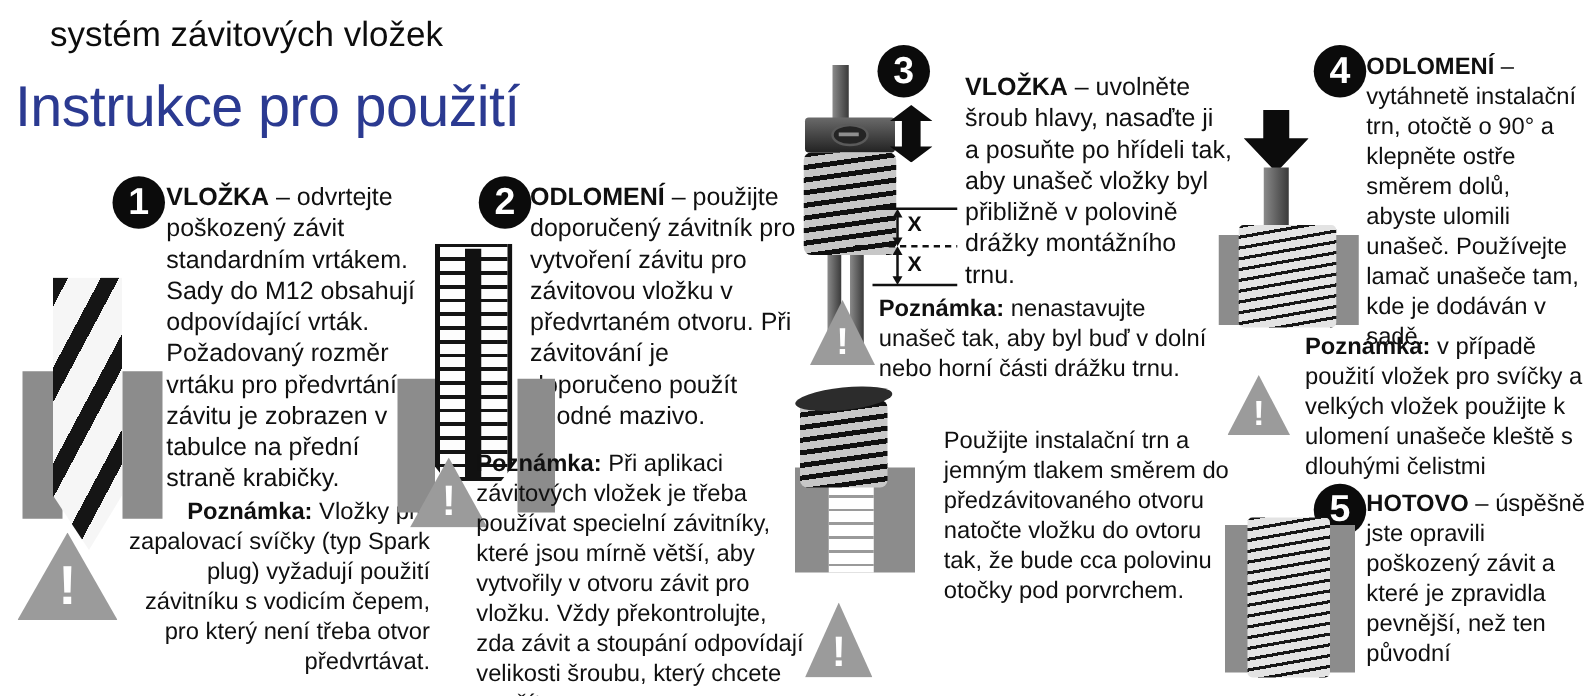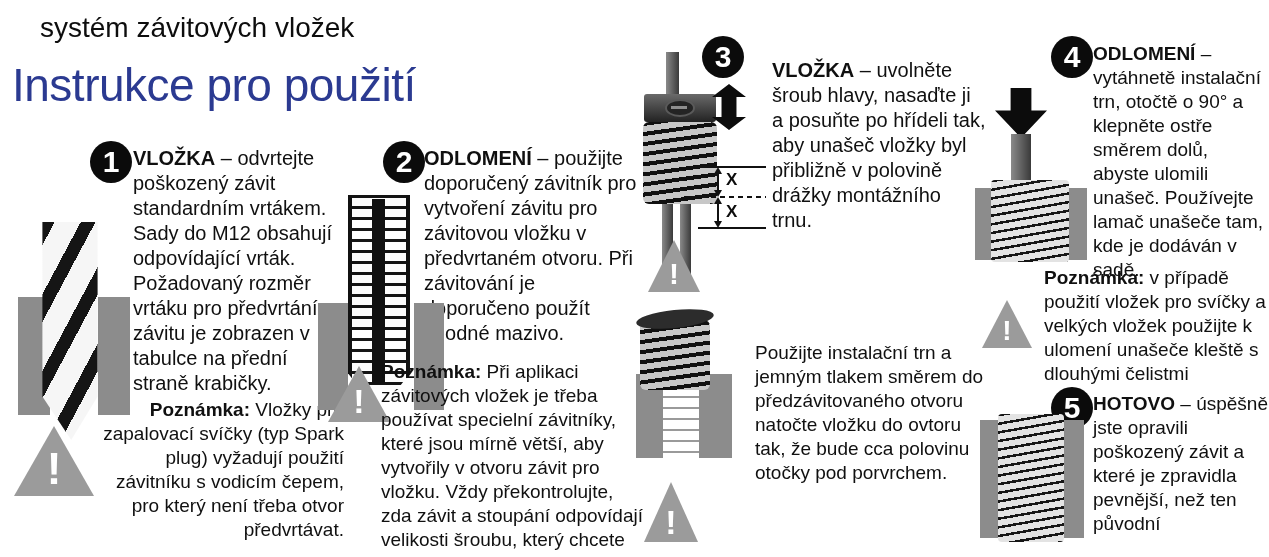--- a/index.html
+++ b/index.html
@@ -148,20 +148,23 @@
       <polygon points="30,32 38,32 34,39" fill="#111"></polygon>
       <line x1="34" y1="44" x2="34" y2="65" stroke="#111" stroke-width="2"></line>
       <polygon points="30,46 38,46 34,39" fill="#111"></polygon>
       <polygon points="30,63 38,63 34,70" fill="#111"></polygon>
     </svg>
     <span class="abs dim-x" style="left:42px;top:12px;">X</span>
     <span class="abs dim-x" style="left:42px;top:44px;">X</span>
   </div>
 
   <div class="abs warn-tri" style="left:648px;top:240px;width:52px;height:52px;font-size:30px;"></div>
+  <p class="abs note-text" style="left:703px;top:236px;width:264px;margin:0;">
+    <b>Poznámka:</b><span> nenastavujte unašeč tak, aby byl buď v dolní nebo horní části drážku trnu.</span>
+  </p>
 
   <div class="abs" style="left:636px;top:312px;width:100px;height:150px;">
     <div class="abs gray" style="left:0;top:62px;width:96px;height:84px;"></div>
     <div class="abs hole-threaded" style="left:27px;top:62px;width:36px;height:84px;"></div>
     <div class="abs coil-dark" style="left:4px;top:8px;width:70px;height:70px;"></div>
     <div class="abs cap-tilted" style="left:0;top:-2px;width:78px;height:18px;"></div>
   </div>
   <p class="abs sm" style="left:740px;top:326px;width:238px;margin:15px;">Použijte instalační trn a jemným tlakem směrem do předzávitovaného otvoru natočte vložku do ovtoru tak, že bude cca polovinu otočky pod porvrchem.</p>
 
   <div class="abs warn-tri" style="left:644px;top:482px;width:54px;height:60px;font-size:34px;"></div>

